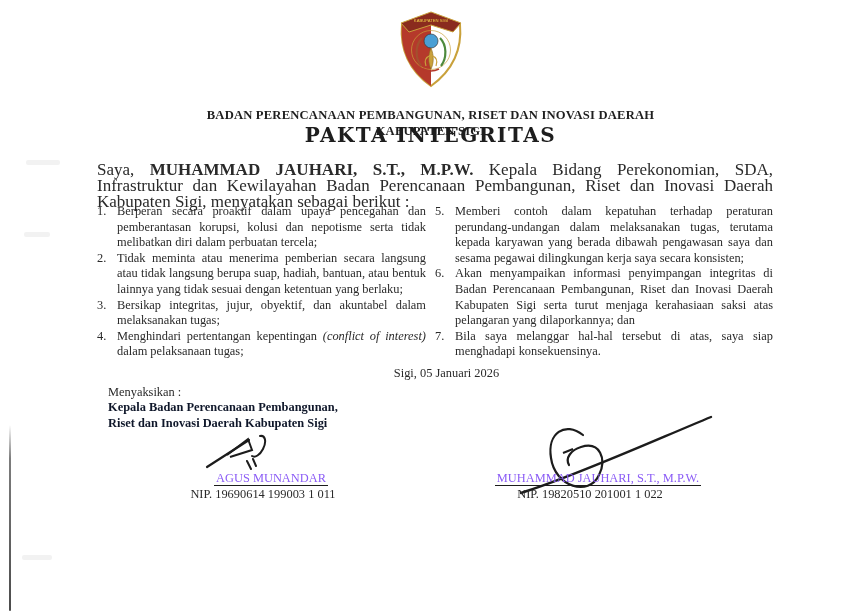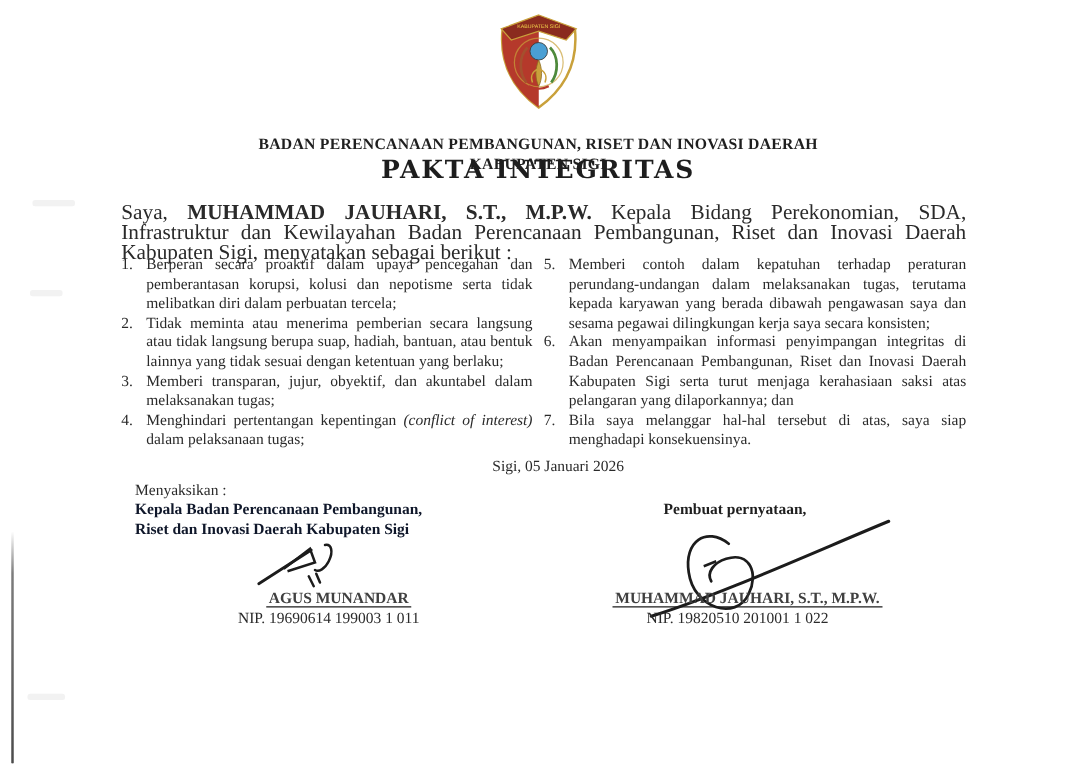--- a/index.html
+++ b/index.html
@@ -27,21 +27,21 @@
   .witness-head .bold{font-weight:bold;color:#0f172a;}
   .declarant-head{position:absolute;top:400px;left:468px;width:240px;text-align:center;
     font-size:12.4px;font-weight:bold;color:#1f1f1f;}
   .sig{position:absolute;}
   .sig-witness{left:203px;top:433px;}
   .sig-declarant{left:503px;top:413px;}
   .witness-id{position:absolute;top:471px;left:108px;width:310px;text-align:center;
     font-size:12.4px;line-height:15.6px;}
   .declarant-id{position:absolute;top:471px;left:452px;width:276px;text-align:center;
     font-size:12.4px;line-height:15.6px;}
-  .sig-name{font-weight:bold;color:#404040;border-bottom:1.6px solid #1c1c1c;display:inline-block;
+  .sig-name{font-weight:normal;color:#8b5cf6;border-bottom:1.6px solid #1c1c1c;display:inline-block;
     padding:0 2px 0 2px;line-height:14px;margin-left:16px;}
   .scan-line{position:absolute;left:9px;top:425px;width:2px;height:186px;border-radius:1px;
     background:linear-gradient(to bottom, rgba(0,0,0,0), rgba(55,55,55,.65) 18%, rgba(30,30,30,.8));}
   .smudge{position:absolute;background:rgba(90,90,90,.08);border-radius:2px;}
 </style>
 </head>
 <body>
 
 <div class="page">
 
@@ -82,21 +82,21 @@
       <div class="item">
         <span class="num">1.</span>
         <span>Berperan secara proaktif dalam upaya pencegahan dan pemberantasan korupsi, kolusi dan nepotisme serta tidak melibatkan diri dalam perbuatan tercela;</span>
       </div>
       <div class="item">
         <span class="num">2.</span>
         <span>Tidak meminta atau menerima pemberian secara langsung atau tidak langsung berupa suap, hadiah, bantuan, atau bentuk lainnya yang tidak sesuai dengan ketentuan yang berlaku;</span>
       </div>
       <div class="item">
         <span class="num">3.</span>
-        <span>Memberi transparan, jujur, obyektif, dan akuntabel dalam melaksanakan tugas;</span>
+        <span>Bersikap integritas, jujur, obyektif, dan akuntabel dalam melaksanakan tugas;</span>
       </div>
       <div class="item">
         <span class="num">4.</span><span>Menghindari pertentangan kepentingan </span><i>(conflict of interest)</i><span> dalam pelaksanaan tugas;</span>
       </div>
     </div>
     <div class="col right">
       <div class="item">
         <span class="num">5.</span>
         <span>Memberi contoh dalam kepatuhan terhadap peraturan perundang-undangan dalam melaksanakan tugas, terutama kepada karyawan yang berada dibawah pengawasan saya dan sesama pegawai dilingkungan kerja saya secara konsisten;</span>
       </div>
@@ -112,21 +112,20 @@
   </div>
 
   <div class="date-line">Sigi, 05 Januari 2026</div>
 
   <div class="witness-head">
     <div>Menyaksikan :</div>
     <div class="bold">Kepala Badan Perencanaan Pembangunan,</div>
     <div class="bold">Riset dan Inovasi Daerah Kabupaten Sigi</div>
   </div>
 
-  <div class="declarant-head">Pembuat pernyataan,</div>
 
   <svg class="sig sig-witness" width="82" height="42" viewBox="0 0 82 42">
     <path d="M4,34 L46,7" fill="none" stroke="#1c1c1c" stroke-width="2.2" stroke-linecap="round"></path>
     <path d="M24,22 L45,6 L49,17 L27,24" fill="none" stroke="#1c1c1c" stroke-width="2"></path>
     <path d="M57,3 C62,2 64,8 60,16 C57,22 52,25 49,23" fill="none" stroke="#1c1c1c" stroke-width="2" stroke-linecap="round"></path>
     <path d="M44,28 l4,8 M50,26 l3,7" fill="none" stroke="#1c1c1c" stroke-width="2" stroke-linecap="round"></path>
   </svg>
 
   <svg class="sig sig-declarant" width="215" height="88" viewBox="0 0 215 88">
     <path d="M18,80 C70,64 150,28 208,4" fill="none" stroke="#1c1c1c" stroke-width="2.4" stroke-linecap="round"></path>

